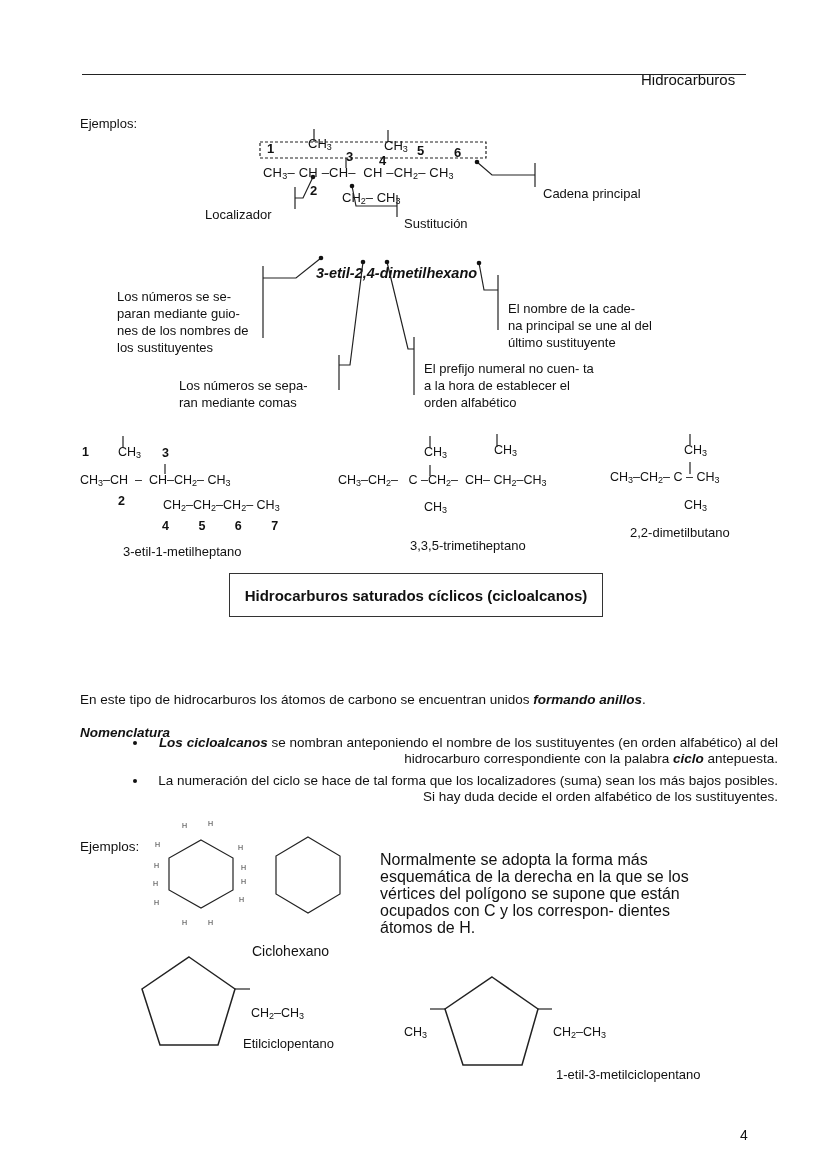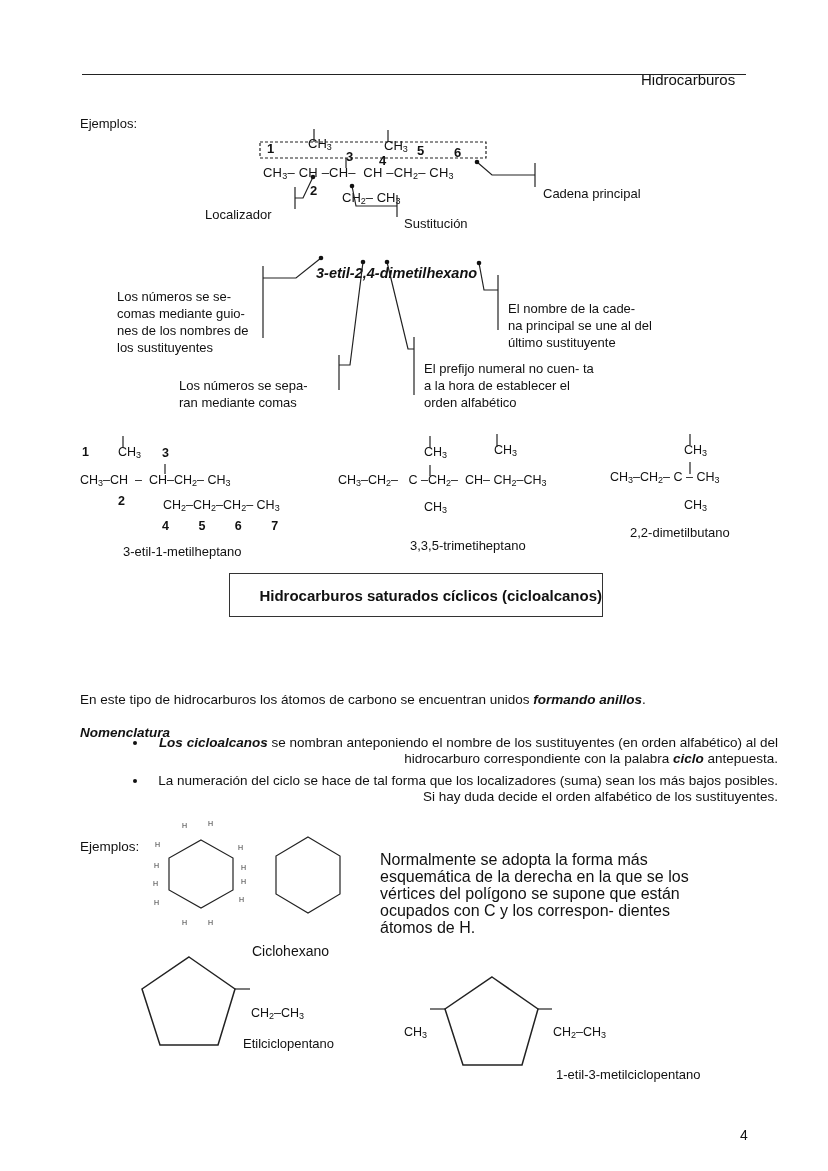--- a/index.html
+++ b/index.html
@@ -7,21 +7,21 @@
   .abs{position:absolute;white-space:nowrap;margin-top:22px;}
   .hdr{left:641px;top:49px;font-size:15px;}
   .hdrline{position:absolute;left:82px;top:74px;width:664px;height:1px;background:#222;}
   .t13{font-size:13px;}
   .t12{font-size:12.5px;}
   .t14{font-size:14px;}
   .b{font-weight:bold;}
   .bi{font-weight:bold;font-style:italic;}
   sub{font-size:9px;vertical-align:-2px;line-height:0;}
   .ml{line-height:17px;font-size:13px;white-space:normal;}
-  .box{position:absolute;left:229px;top:573px;width:374px;height:44px;border:1px solid #333;box-sizing:border-box;display:flex;align-items:center;justify-content:flex-end;font-size:15px;font-weight:bold;}
+  .box{position:absolute;left:229px;top:573px;width:374px;height:44px;border:1px solid #333;box-sizing:border-box;display:flex;align-items:center;justify-content:center;font-size:15px;font-weight:bold;}
   .para{font-size:13.5px;}
   ul.bl{position:absolute;left:128px;top:735px;width:630px;margin:0;padding:0 0 0 20px;font-size:13.5px;line-height:16px;}
   ul.bl li{margin-bottom:6px;text-align:right;}
   svg{position:absolute;left:0;top:0;overflow:visible;}
   .pnum{left:740px;top:1105px;font-size:14px;}
 </style>
 </head>
 <body>
 
 <div class="abs hdr">Hidrocarburos</div>
@@ -41,21 +41,21 @@
 
 <div class="abs t13" style="left:263px;top:143px;letter-spacing:0.2px">CH<sub>3</sub>– CH –CH–&nbsp; CH –CH<sub>2</sub>– CH<sub>3</sub></div>
 <div class="abs t13" style="left:342px;top:168px">CH<sub>2</sub>– CH<sub>3</sub></div>
 
 <div class="abs t13" style="left:205px;top:185px">Localizador</div>
 <div class="abs t13" style="left:404px;top:194px">Sustitución</div>
 <div class="abs t13" style="left:543px;top:164px">Cadena principal</div>
 
 <div class="abs bi" style="left:316px;top:243px;font-size:14.5px">3-etil-2,4-dimetilhexano</div>
 
-<div class="abs ml" style="left:117px;top:266px;width:145px">Los números se se- comas mediante guio- nes de los nombres de los sustituyentes</div>
+<div class="abs ml" style="left:117px;top:266px;width:145px">Los números se se- paran mediante guio- nes de los nombres de los sustituyentes</div>
 <div class="abs ml" style="left:179px;top:355px;width:130px">Los números se sepa- ran mediante comas</div>
 <div class="abs ml" style="left:424px;top:338px;width:170px">El prefijo numeral no cuen- ta a la hora de establecer el orden alfabético</div>
 <div class="abs ml" style="left:508px;top:278px;width:145px">El nombre de la cade- na principal se une al del último sustituyente</div>
 
 <div class="abs t12 b" style="left:82px;top:423px">1</div>
 <div class="abs t12" style="left:118px;top:423px">CH<sub>3</sub></div>
 <div class="abs t12 b" style="left:162px;top:424px">3</div>
 <div class="abs t12" style="left:80px;top:451px">CH<sub>3</sub>–CH &nbsp;–&nbsp; CH–CH<sub>2</sub>– CH<sub>3</sub></div>
 <div class="abs t12 b" style="left:118px;top:472px">2</div>
 <div class="abs t12" style="left:163px;top:476px">CH<sub>2</sub>–CH<sub>2</sub>–CH<sub>2</sub>– CH<sub>3</sub></div>

